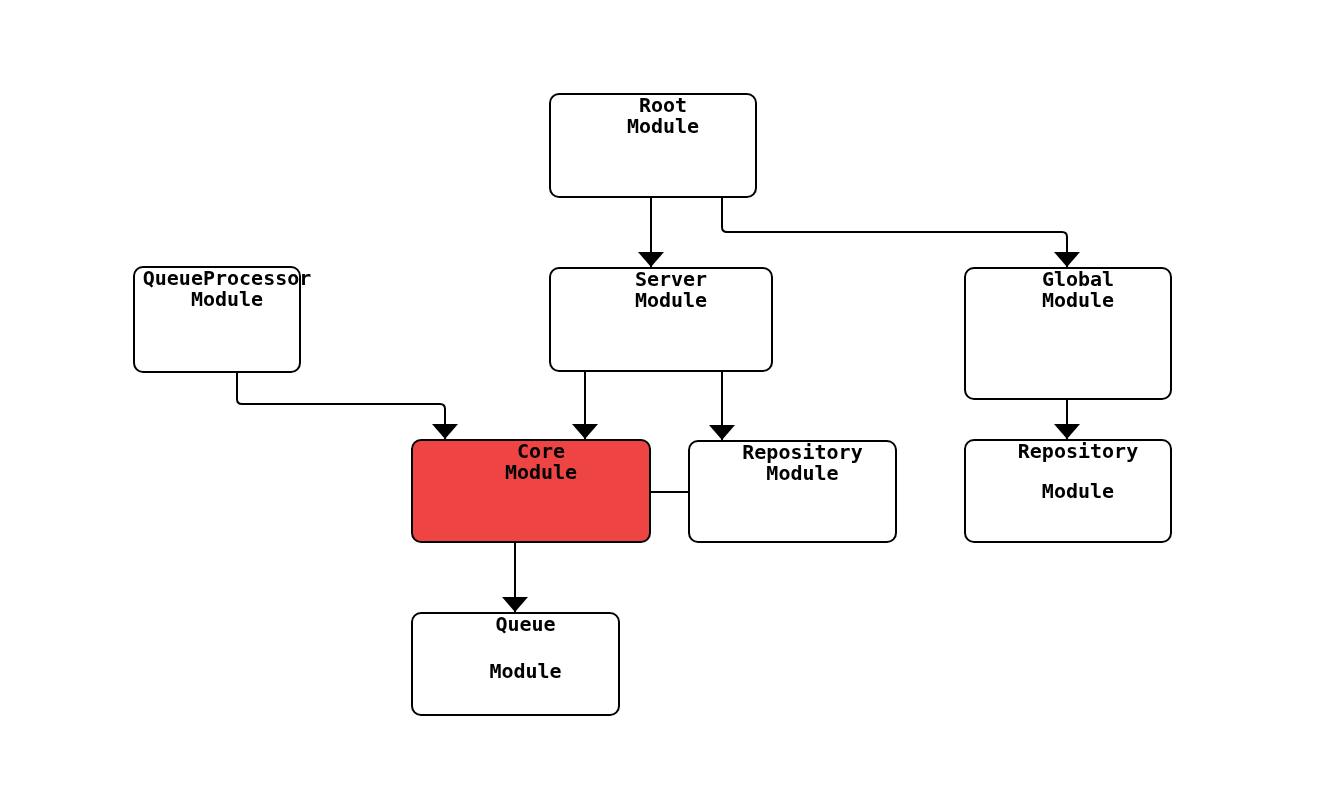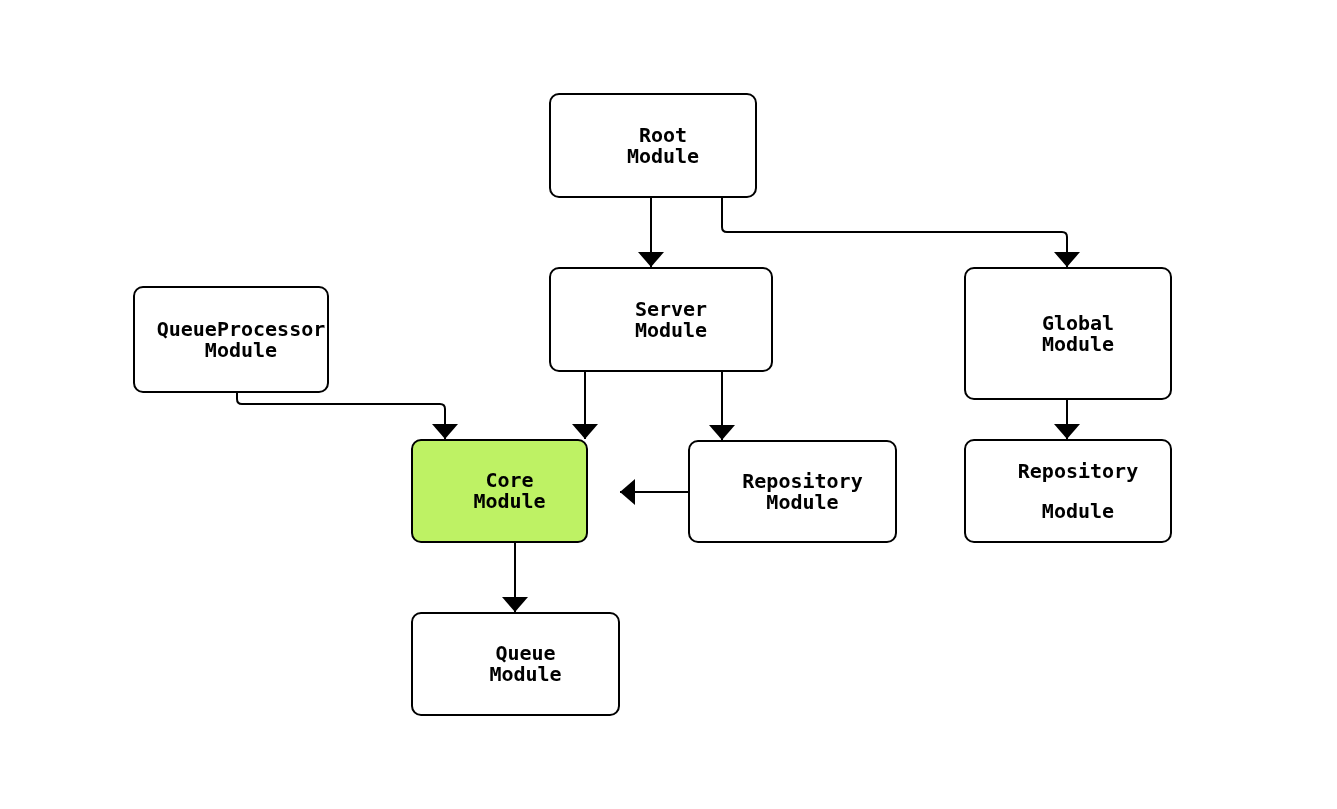--- a/index.html
+++ b/index.html
@@ -23,21 +23,20 @@
     stroke-width: 2px;
     stroke-linecap: butt;
     stroke-linejoin: round;
   }
   .node {
     position: absolute;
     background: #ffffff;
     border: 2.5px solid #000000;
     border-radius: 10px;
     display: flex;
-    align-items: center;
     justify-content: center;
     text-align: center;
     padding-left: 20px;
   }
   .node-label {
     display: flex;
     flex-direction: column;
     font-weight: bold;
     font-size: 20px;
     line-height: 21px;
@@ -68,56 +67,56 @@
       <path d="M515,543 L515,612" class="edge-path" stroke="#000000"></path>
       <polygon points="515,612 502,597 528,597" fill="#000000"></polygon>
     </svg>
   <div id="nodes-layer">
       <div class="node" style="left: 549px; top: 93px; width: 208px; height: 105px; background: rgb(255, 255, 255); border-color: rgb(0, 0, 0);">
         <div class="node-label" style="color: rgb(0, 0, 0);">
           <span>Root</span>
           <span>Module</span>
         </div>
       </div>
-      <div class="node" style="left: 133px; top: 266px; width: 196px; height: 107px; background: rgb(255, 255, 255); border-color: rgb(0, 0, 0); margin-top: 20px;">
+      <div class="node" style="left: 133px; top: 266px; width: 168px; height: 107px; background: rgb(255, 255, 255); border-color: rgb(0, 0, 0);">
         <div class="node-label" style="color: rgb(0, 0, 0);">
           <span>QueueProcessor</span>
           <span>Module</span>
         </div>
       </div>
       <div class="node" style="left: 549px; top: 267px; width: 224px; height: 105px; background: rgb(255, 255, 255); border-color: rgb(0, 0, 0);">
         <div class="node-label" style="color: rgb(0, 0, 0);">
           <span>Server</span>
           <span>Module</span>
         </div>
       </div>
       <div class="node" style="left: 964px; top: 267px; width: 208px; height: 133px; background: rgb(255, 255, 255); border-color: rgb(0, 0, 0);">
         <div class="node-label" style="color: rgb(0, 0, 0);">
           <span>Global</span>
           <span>Module</span>
         </div>
       </div>
-      <div class="node" style="left: 411px; top: 439px; width: 177px; height: 104px; background: #bef264; border-color: rgb(0, 0, 0);">
+      <div class="node" style="left: 411px; top: 439px; width: 240px; height: 104px; background: #ef4444; border-color: rgb(0, 0, 0);">
         <div class="node-label" style="color: rgb(0, 0, 0);">
           <span>Core</span>
           <span>Module</span>
         </div>
       </div>
       <div class="node" style="left: 688px; top: 440px; width: 209px; height: 103px; background: rgb(255, 255, 255); border-color: rgb(0, 0, 0);">
         <div class="node-label" style="color: rgb(0, 0, 0);">
           <span>Repository</span>
           <span>Module</span>
         </div>
       </div>
       <div class="node" style="left: 964px; top: 439px; width: 208px; height: 104px; background: rgb(255, 255, 255); border-color: rgb(0, 0, 0);">
         <div class="node-label" style="color: rgb(0, 0, 0); gap: 19px;">
           <span>Repository</span>
           <span>Module</span>
         </div>
       </div>
       <div class="node" style="left: 411px; top: 612px; width: 209px; height: 104px; background: rgb(255, 255, 255); border-color: rgb(0, 0, 0);">
-        <div class="node-label" style="color: rgb(0, 0, 0);">
+        <div class="node-label" style="color: rgb(0, 0, 0); gap: 26px;">
           <span>Queue</span>
           <span>Module</span>
         </div>
       </div>
     </div>
 </div>
 
 </body></html>

